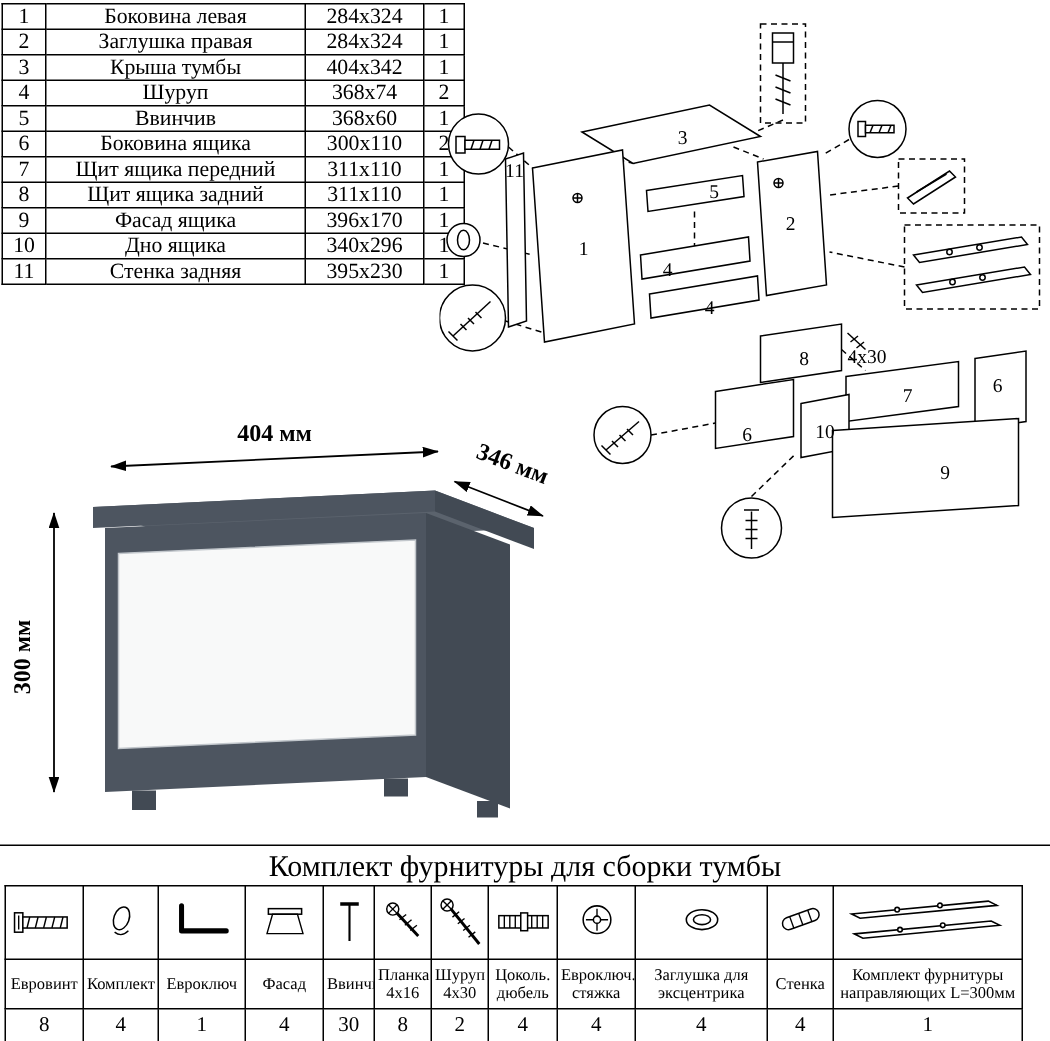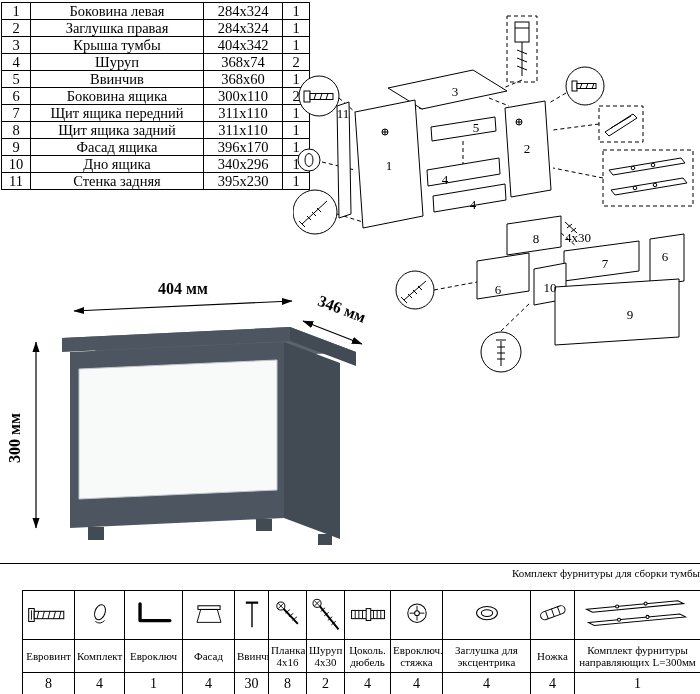--- a/index.html
+++ b/index.html
@@ -24,22 +24,22 @@
   .lbl text{font-size:13px;text-anchor:middle;fill:#000}
   svg text{font-family:"Liberation Serif","DejaVu Serif",serif}
 
   
   .product{position:absolute;left:0;top:278px;width:400px;height:300px}
   .dim{stroke:#000;stroke-width:1.2;fill:none}
   .dimtext{font-size:16px;font-weight:bold;fill:#000;text-anchor:middle}
 
   
   .hw-rule{position:absolute;left:0;top:563px;width:700px;border-top:1px solid #000}
-  .hw-title{position:absolute;left:0;top:567px;width:700px;text-align:right;font-size:11px}
-  .hw-table{position:absolute;left:22px;top:590px;width:678px;table-layout:fixed;font-size:11px}
+  .hw-title{position:absolute;left:0;top:567px;width:700px;text-align:center;font-size:20px}
+  .hw-table{position:absolute;left:3px;top:590px;width:678px;table-layout:fixed;font-size:11px}
   .hw-table td{border:1px solid #000;text-align:center;vertical-align:middle;padding:1px 2px;overflow:hidden}
   .hw-icons td{height:46px}
   .hw-names td{height:30px;line-height:1.1;font-size:11px}
   .hw-qty td{height:19px;font-size:14px}
   .hwicon{display:block;margin:0 auto}
   .hwicon line,.hwicon polyline,.hwicon path{stroke:#000;fill:none}
   .hwicon rect,.hwicon circle,.hwicon ellipse,.hwicon polygon{fill:#fff;stroke:#000;stroke-width:1.1}
 </style>
 </head>
 <body>
@@ -411,21 +411,21 @@
         <td>Евровинт</td>
         <td>Комплект</td>
         <td>Евроключ</td>
         <td>Фасад</td>
         <td>Ввинчив</td>
         <td>Планка 4х16</td>
         <td>Шуруп 4х30</td>
         <td>Цоколь. дюбель</td>
         <td>Евроключ. стяжка</td>
         <td>Заглушка для эксцентрика</td>
-        <td>Ножка</td>
+        <td>Стенка</td>
         <td>Комплект фурнитуры направляющих L=300мм</td>
       </tr>
       <tr class="hw-qty">
         <td>8</td>
         <td>4</td>
         <td>1</td>
         <td>4</td>
         <td>30</td>
         <td>8</td>
         <td>2</td>

